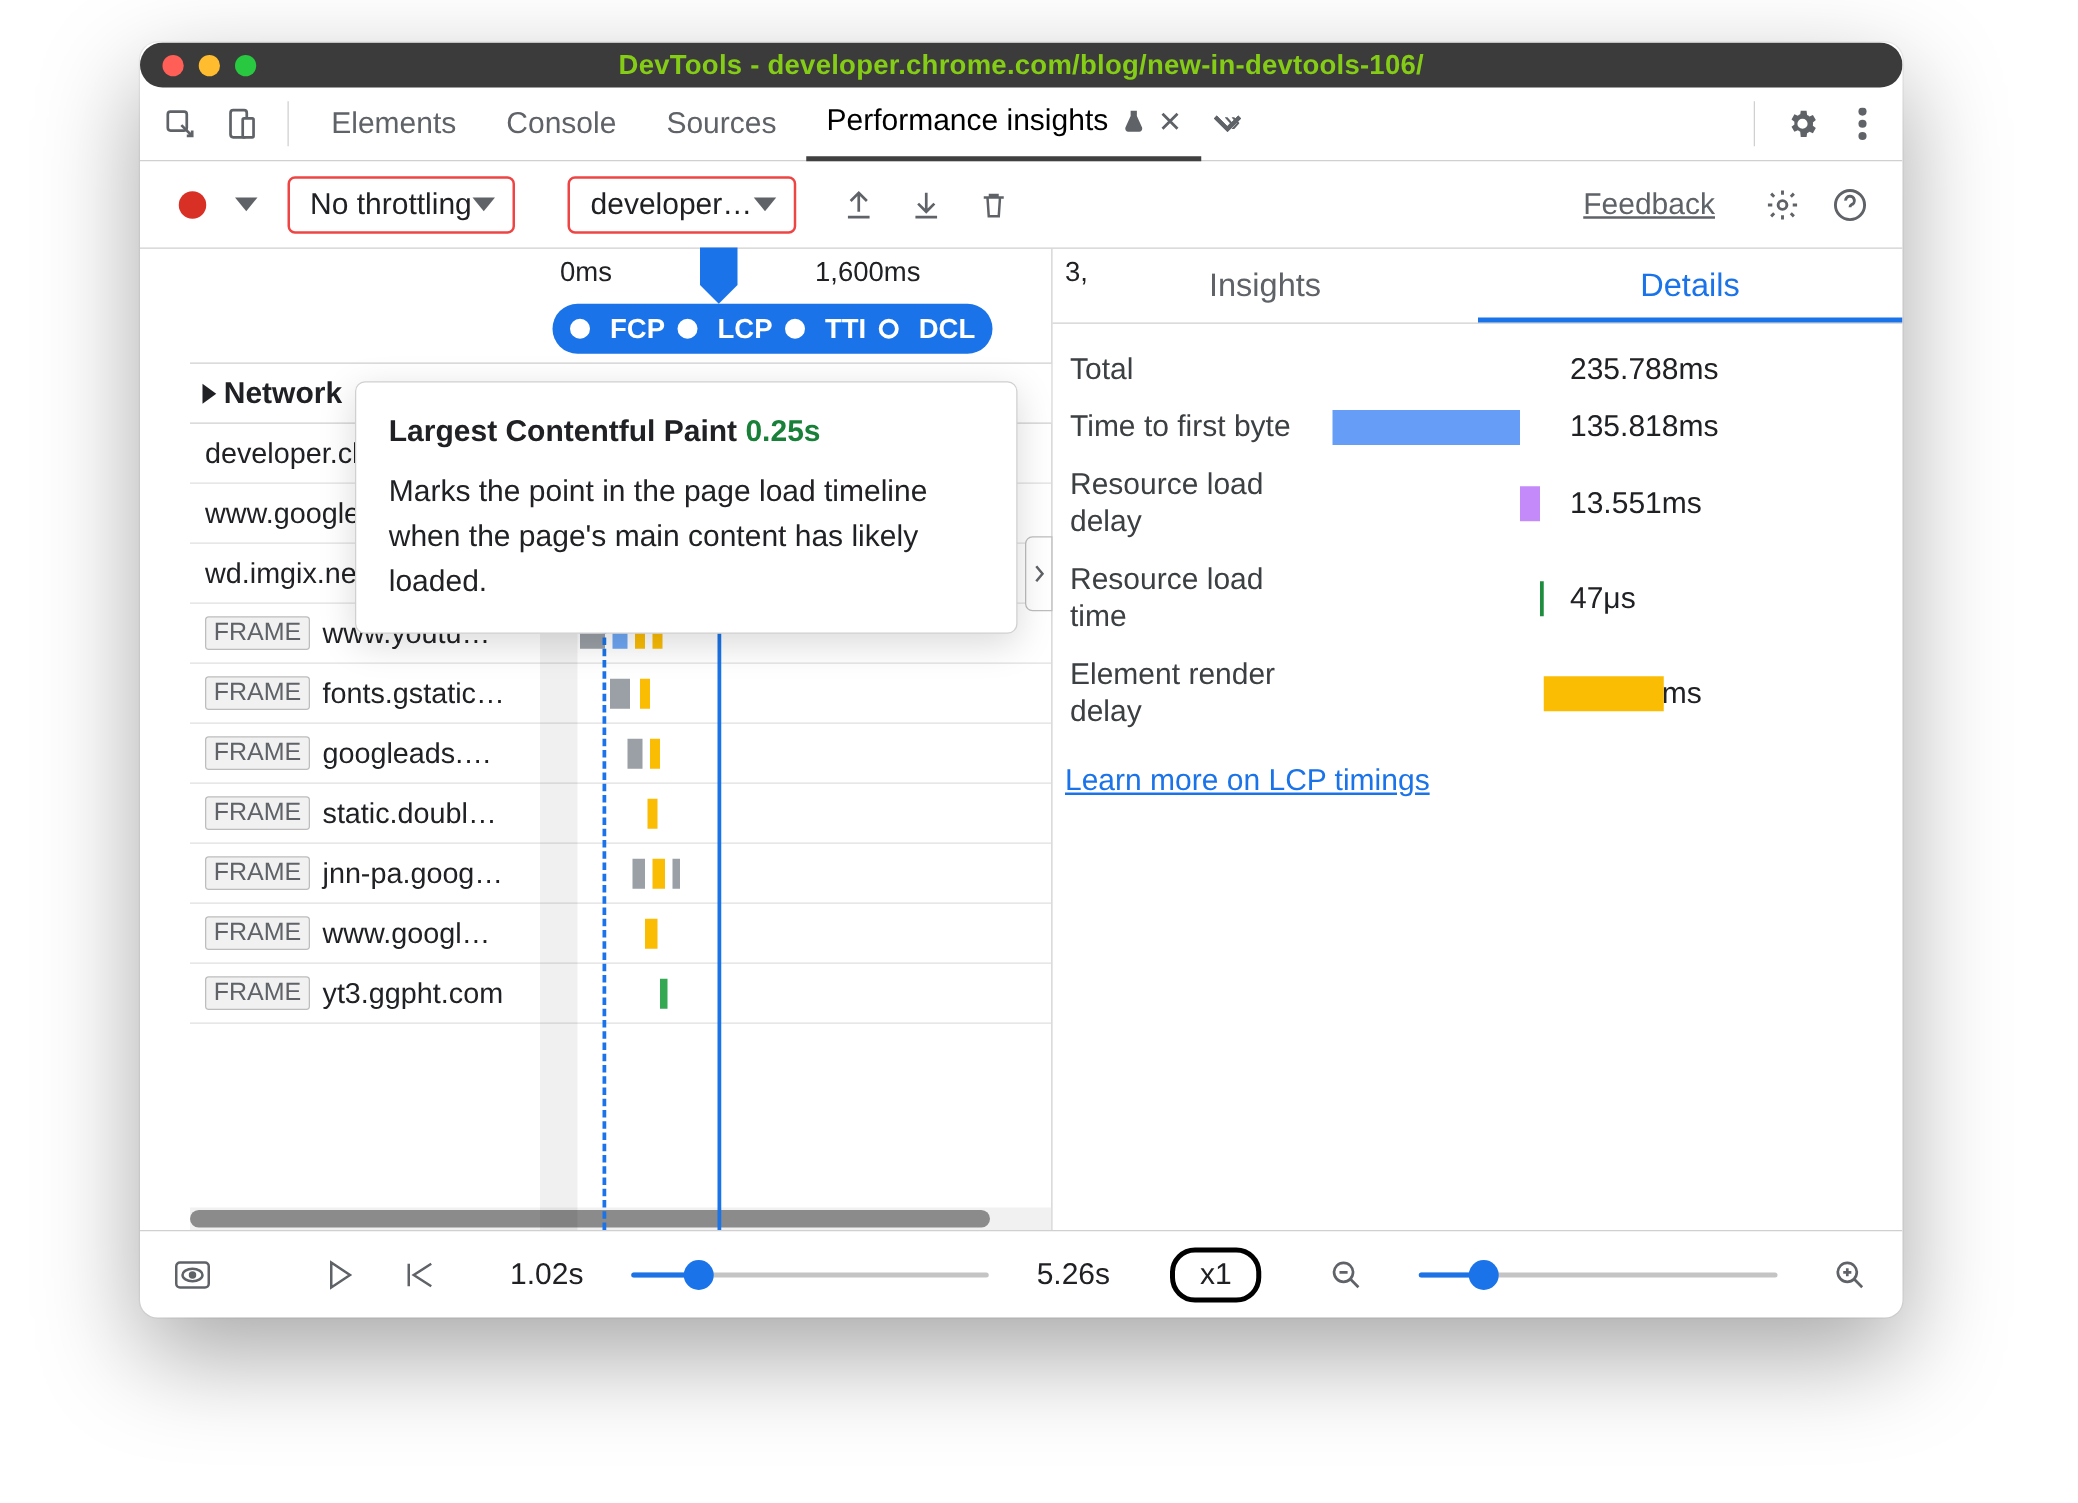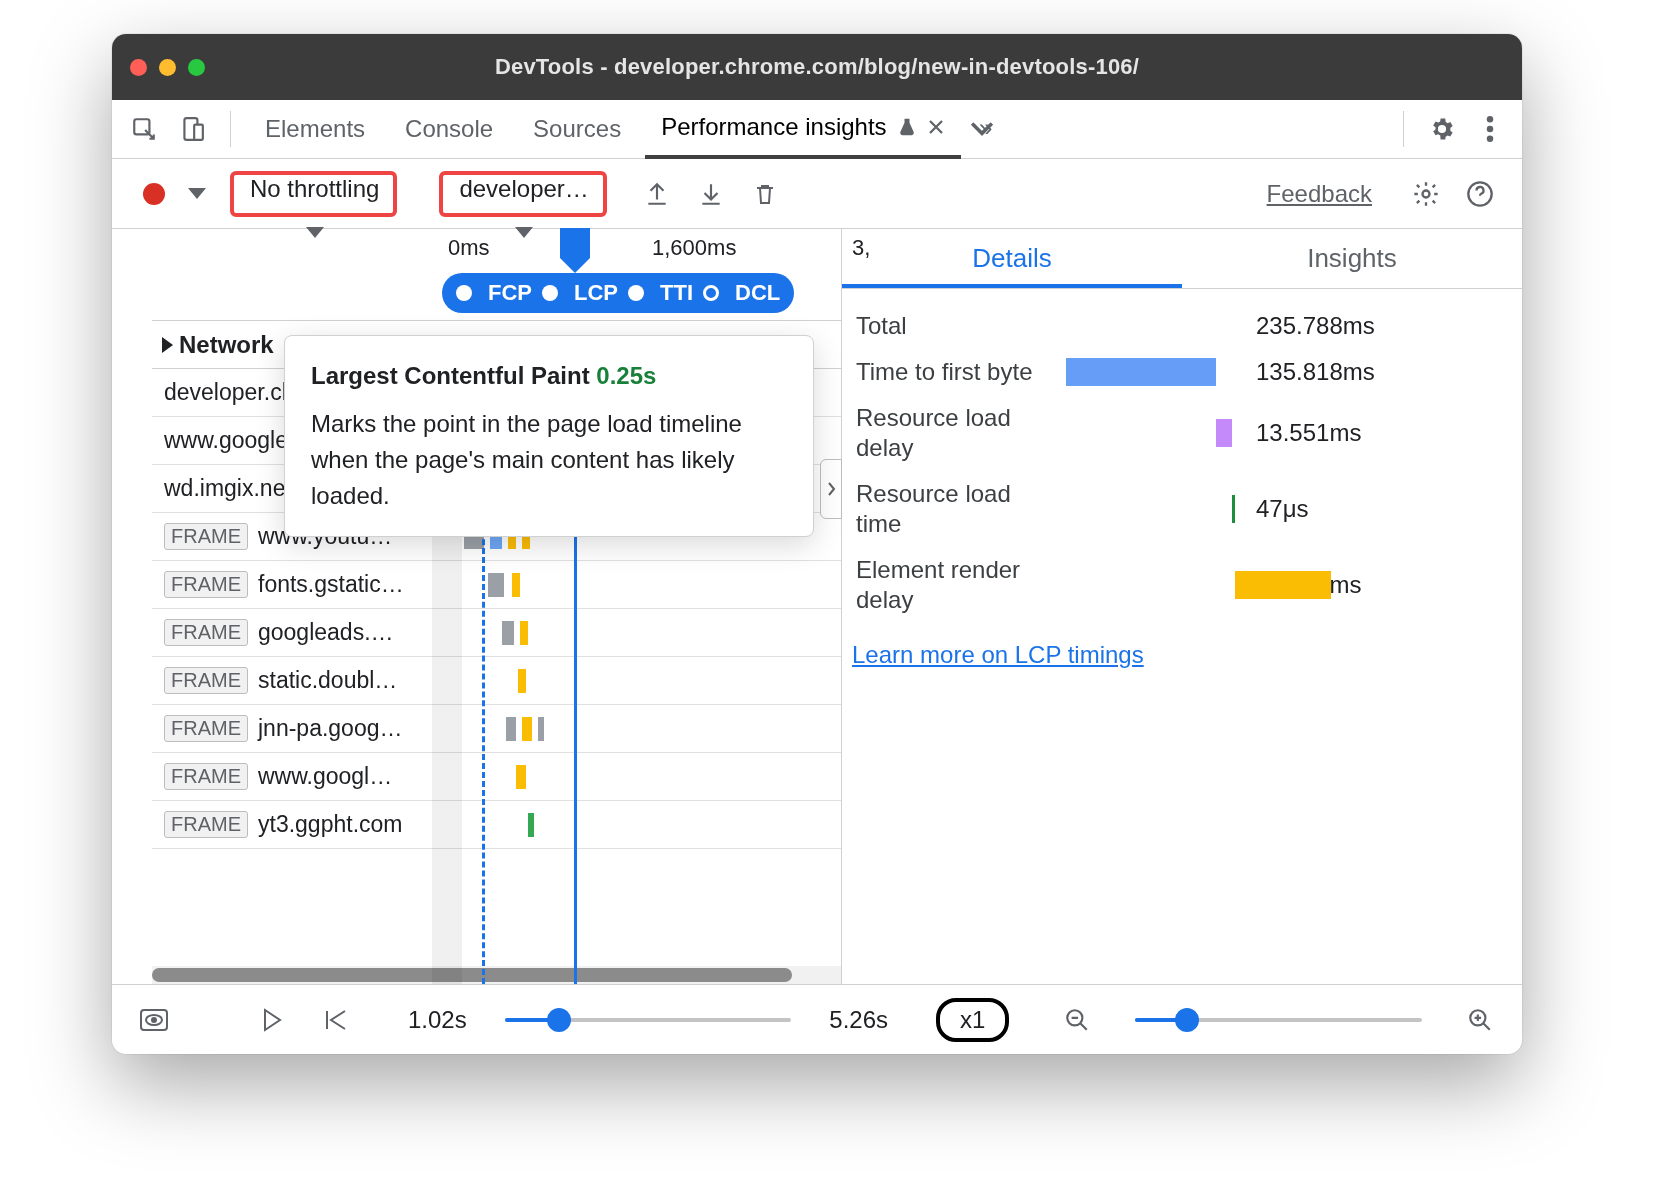--- a/index.html
+++ b/index.html
@@ -1,30 +1,30 @@
 <!DOCTYPE html>
 <html><head>
 <meta charset="utf-8">
 <style>
 * { box-sizing: border-box; margin: 0; padding: 0; font-family: -apple-system, BlinkMacSystemFont, "Segoe UI", Helvetica, Arial, sans-serif; }
 body { background: #fff; width: 1662px; height: 1202px; position: relative; }
 .window { position: absolute; top: 34px; left: 112px; width: 1410px; height: 1020px; border-radius: 14px; overflow: hidden; box-shadow: 0 30px 80px rgba(0,0,0,.35), 0 0 0 1px rgba(0,0,0,.05); background: #fff; display: flex; flex-direction: column; }
-.titlebar { height: 66px; background: #3b3b3b; display: flex; align-items: center; padding: 0 18px; color: #e5e5e5; font-size: 22px; font-weight: 600; letter-spacing: .2px; position: relative; }
+.titlebar { height: 36px; background: #3b3b3b; display: flex; align-items: center; padding: 0 18px; color: #84cc16; font-size: 22px; font-weight: 600; letter-spacing: .2px; position: relative; border-radius: 24px; }
 .traffic { display: flex; gap: 12px; position: absolute; left: 18px; }
 .traffic span { width: 17px; height: 17px; border-radius: 50%; display:block; }
 .tc-r{background:#ff5f57;} .tc-y{background:#febc2e;} .tc-g{background:#28c840;}
 .titlebar-title{ flex:1; text-align:center; }
 .tabbar { height: 59px; border-bottom: 1px solid #d0d0d0; display:flex; align-items:center; padding: 0 12px; gap: 8px; color:#5f6368; font-size:24px; }
 .iconbtn { width:40px; height:40px; display:flex; align-items:center; justify-content:center; color:#5f6368; cursor:pointer; }
 .vdiv { width:1px; height:36px; background:#d0d0d0; margin:0 10px; }
 .tab { padding: 0 16px; height: 60px; display:flex; align-items:center; gap:10px; color:#5f6368; cursor:pointer; white-space:nowrap; }
 .tab.active { color:#000000; border-bottom: 4px solid #404040; height:60px; }
 .toolbar { height:70px; border-bottom:1px solid #d0d0d0; display:flex; align-items:center; padding: 0 22px; gap:14px; font-size:24px; color:#202124; }
 .record-dot{ width:22px; height:22px; border-radius:50%; background:#d93025; }
-.dropdown { height:46px; border:4px solid #ef4444; border-radius:6px; display:flex; align-items:center; padding:0 14px 0 16px; gap:24px; background:#fff; cursor:pointer;flex-direction:column; }
+.dropdown { height:46px; border:2px solid #ef4444; border-radius:6px; display:flex; align-items:center; padding:0 14px 0 16px; gap:1px; background:#fff; cursor:pointer; }
 .caret{ width:0;height:0;border-left:9px solid transparent;border-right:9px solid transparent;border-top:11px solid #5f6368; }
 .link{ color:#5f6368; text-decoration: underline; cursor:pointer; }
 .spacer{ flex:1; }
 .content{ flex:1; display:flex; min-height:0;padding-left:40px; }
 .leftpane{ flex:1; display:flex; flex-direction:column; border-right:1px solid #d0d0d0; position:relative; min-width:0; }
 .rightpane{ width:680px; display:flex; flex-direction:column; }
 .timeline-head{ height:92px; border-bottom:1px solid #d0d0d0; position:relative; padding-left:280px; }
 .tick{ position:absolute; top:6px; font-size:22px; color:#202124; }
 .markerbar{ position:absolute; top:44px; left:290px; height:40px; background:#1a73e8; border-radius:20px; display:flex; align-items:center; padding:0 14px; gap:10px; color:#fff; font-size:22px; font-weight:600; }
 .mpill{ display:flex; align-items:center; gap:16px; }
@@ -306,25 +306,25 @@
         <div class="tt-title">
           <span>Largest Contentful Paint</span>
           <span class="tt-val">0.25s</span>
         </div>
         <div>Marks the point in the page load timeline when the page's main content has likely loaded.</div>
       </div>
     </div>
 
     <div class="rightpane">
       <div class="tabs2">
+        <div class="tab2">
+            <span>Insights</span>
+          </div>
         <div class="tab2 active">
             <span>Details</span>
-          </div>
-        <div class="tab2">
-            <span>Insights</span>
           </div>
       </div>
       <div class="detailsbody">
         <div id="breakdown-rows">
             <div class="trow">
               <div class="lbl">Total</div>
               <div style="position: relative; height: 28px;"></div>
               <div>235.788ms</div>
             </div>
             <div class="trow">

